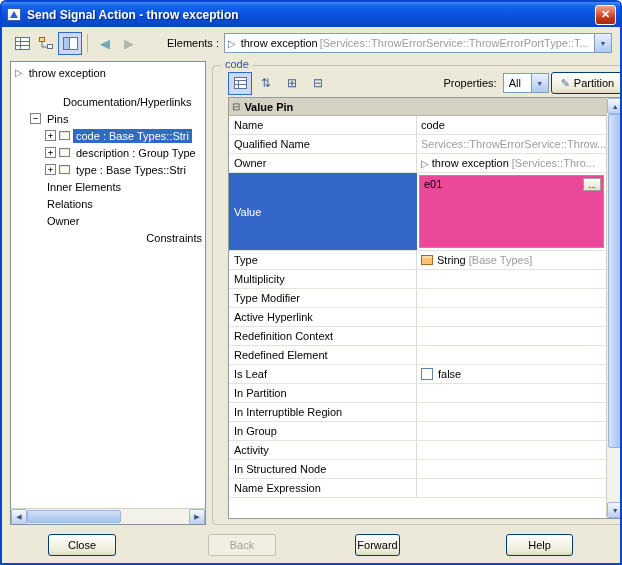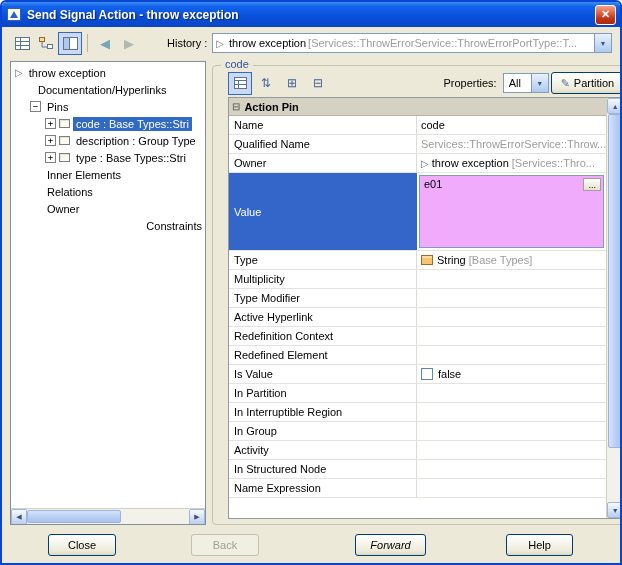--- a/index.html
+++ b/index.html
@@ -128,42 +128,42 @@
     width: 188px; flex: none; height: 100%; display: flex; align-items: center;
     padding-left: 5px; border-right: 1px solid #DCDCD4; overflow: hidden; white-space: nowrap;
   }
   .pname.sel { background: #3465C8; color: #fff; border-right-color: #3465C8; }
   .pval {
     flex: 1; height: 100%; display: flex; align-items: center; padding-left: 4px;
     overflow: hidden; white-space: nowrap;
   }
   .prow.tall .pval { align-items: stretch; padding: 2px; }
   .editor {
-    flex: 1; border: 1px solid #7F9DB9; background: #f0abfc; position: relative;
+    flex: 1; border: 1px solid #7F9DB9; background: #ec4899; position: relative;
     padding: 2px 4px; overflow: hidden;
   }
   .ellipsis {
     position: absolute; top: 2px; right: 2px; width: 18px; height: 13px;
     border: 1px solid #A3A093; background: linear-gradient(180deg, #FDFDFA, #E4E1CE);
     font-size: 9px; line-height: 6px; padding: 0;
   }
   .icon-type {
     width: 12px; height: 10px; flex: none; margin-right: 4px;
     background: #F8C471; border: 1px solid #A46A1F; box-shadow: inset 0 2px 0 #FBDCA8;
   }
   .checkbox {
     width: 12px; height: 12px; flex: none; border: 1px solid #5E86AE; background: #fff; margin-right: 5px;
   }
 
   
   .footer { height: 36px; position: relative; }
   .footer .xp-btn { position: absolute; top: 7px; height: 22px; }
   .btn-close { left: 46px; width: 68px; }
-  .btn-back { left: 189px; width: 68px; }
-  .btn-forward { left: 353px; width: 71px; font-style: italic; }
+  .btn-back { left: 206px; width: 68px; }
+  .btn-forward { left: 353px; width: 45px; }
   .btn-help { left: 504px; width: 67px; }
 </style>
 </head>
 <body>
 
 <div class="window">
 
   <div class="titlebar">
     <span class="win-icon">
       <svg width="15" height="15">
@@ -198,38 +198,38 @@
           <line x1="6.5" y1="0.5" x2="6.5" y2="12.5" stroke="#5A7396"></line>
         </svg>
     </button>
     <span class="sep"></span>
     <button class="tool">
       <span class="nav-back">◀</span>
     </button>
     <button class="tool">
       <span class="nav-fwd">▶</span>
     </button>
-    <span class="hist-label">History :</span>
+    <span class="hist-label">Elements :</span>
     <div class="combo hist-combo">
       <span class="icon-action">▷</span>
       <span class="combo-main">throw exception</span>
       <span class="muted">[Services::ThrowErrorService::ThrowErrorPortType::T...</span>
       <span class="combo-btn">▼</span>
     </div>
   </div>
 
   <div class="content">
 
     <div class="treepanel">
       <div class="treebody" id="tree-body">
           <div class="tree-row" style="padding-left: 4px;">
             <span class="icon-action">▷</span>
             <span class="tree-label">throw exception</span>
           </div>
-          <div class="tree-row" style="padding-left: 10px;">
+          <div class="tree-row" style="padding-left: 35px; margin-top: 12px;">
             <span class="exp-spacer"></span>
             <span class="tree-label">Documentation/Hyperlinks</span>
           </div>
           <div class="tree-row" style="padding-left: 19px;">
             <span class="expander">−</span>
             <span class="tree-label">Pins</span>
           </div>
           <div class="tree-row" style="padding-left: 34px;">
             <span class="expander">+</span>
             <span class="icon-pin"></span>
@@ -300,21 +300,21 @@
         <button class="xp-btn">
           <span class="cust-icon">✎</span>
           <span>Partition</span>
         </button>
       </div>
 
       <div class="grid">
         <div class="rows" id="prop-rows">
           <div class="prow header">
             <span class="hdr-expander">⊟</span>
-            <span>Action Pin</span>
+            <span>Value Pin</span>
           </div>
         <div class="prow">
               <div class="pname">Name</div>
               <div class="pval">
                 <span>code</span>
               </div>
             </div>
             <div class="prow">
               <div class="pname">Qualified Name</div>
               <div class="pval">
@@ -357,21 +357,21 @@
             </div>
             <div class="prow">
               <div class="pname">Redefinition Context</div>
               <div class="pval"></div>
             </div>
             <div class="prow">
               <div class="pname">Redefined Element</div>
               <div class="pval"></div>
             </div>
             <div class="prow">
-              <div class="pname">Is Value</div>
+              <div class="pname">Is Leaf</div>
               <div class="pval">
                 <span class="checkbox"></span>
                 <span>false</span>
               </div>
             </div>
             <div class="prow">
               <div class="pname">In Partition</div>
               <div class="pval"></div>
             </div>
             <div class="prow">

